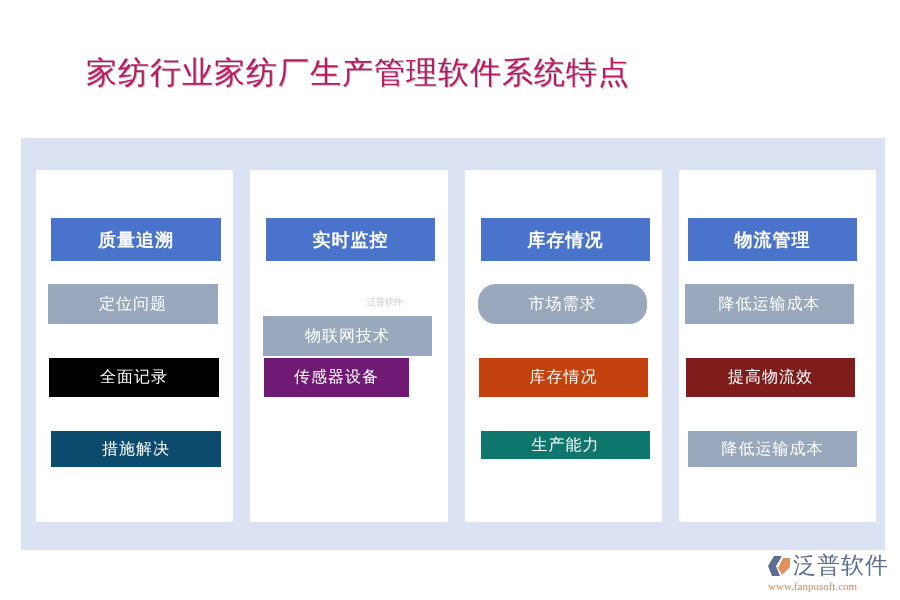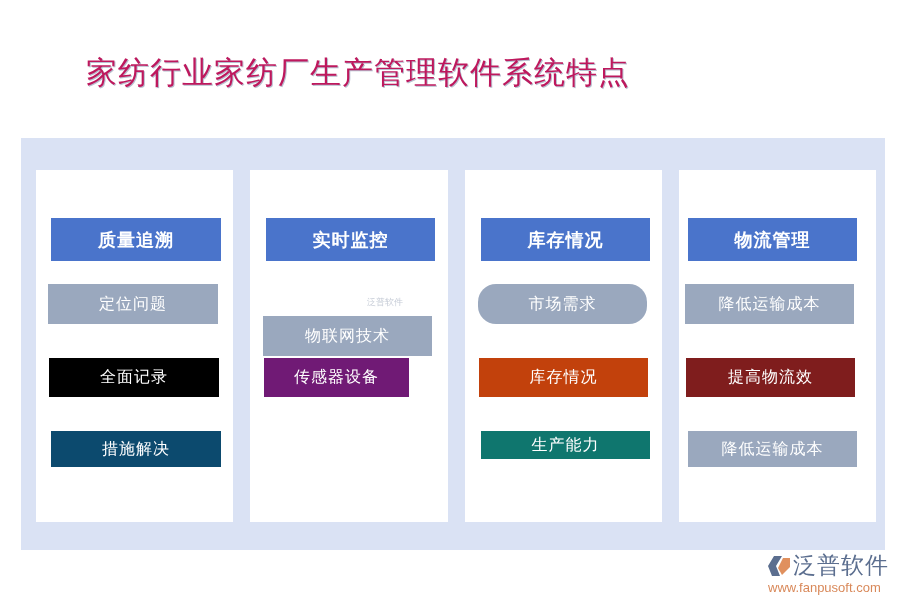--- a/index.html
+++ b/index.html
@@ -38,22 +38,22 @@
     }
     .logo {
       position: absolute; left: 768px; top: 552px; width: 130px; height: 44px;
     }
     .logo-icon { position: absolute; left: 0; top: 3px; width: 22px; height: 22px; }
     .logo-text {
       position: absolute; left: 25px; top: -2px; font-size: 23px; color: #5b6e8f;
       font-family: "DejaVu Sans", sans-serif; letter-spacing: 1px;
     }
     .logo-url {
-      position: absolute; left: 0; top: 28px; font-size: 13px; color: #d9895a;
-      font-family: Liberation Sans, sans-serif;
+      position: absolute; left: 0; top: 28px; font-size: 11px; color: #d9895a;
+      font-family: Liberation Serif, serif;
     }
   </style>
 </head>
 <body>
 
 <div class="title">家纺行业家纺厂生产管理软件系统特点</div>
 
 <div class="panel">
 
   <div class="card" style="left:15px;width:197px;">

